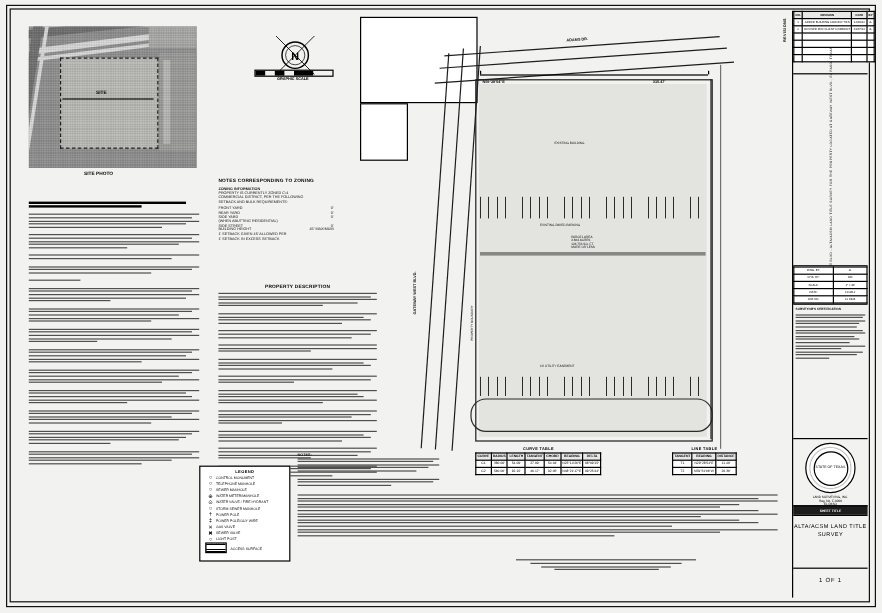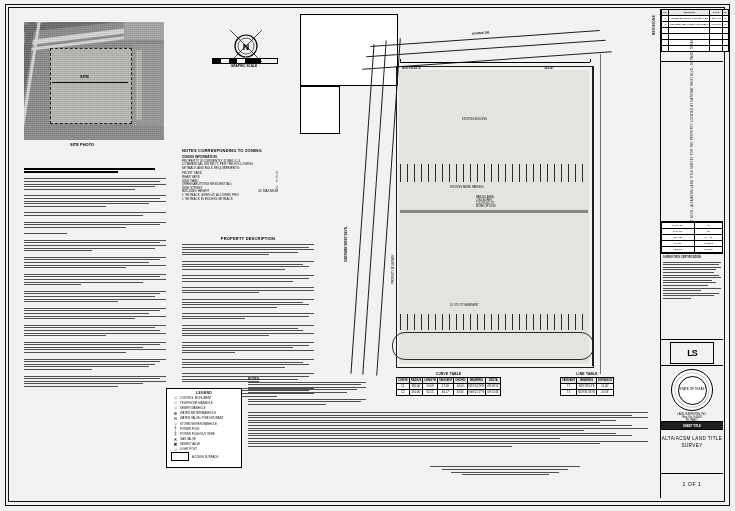--- a/index.html
+++ b/index.html
@@ -611,23 +611,20 @@
           <div class="ln w92"></div>
         <div class="ln w78"></div>
           <div class="ln w100"></div>
           <div class="ln w66"></div>
         <div class="ln w96"></div>
           <div class="ln w88"></div>
           <div class="ln w48"></div>
       </div>
     </div>
 
-    <div class="tbcell" style="top:330px;height:26px;">
-      <div class="logo">LS</div>
-    </div>
 
     <div class="tbcell" style="top:356px;height:56px;padding-top:3px;">
       <div id="seal">
         <div class="inner">
           <span>STATE OF TEXAS</span>
         </div>
       </div>
       <div class="firm" style="margin-top:2px">
         <div>LAND SURVEYING, INC.</div>
         <div>Reg. No. F-0000</div>

